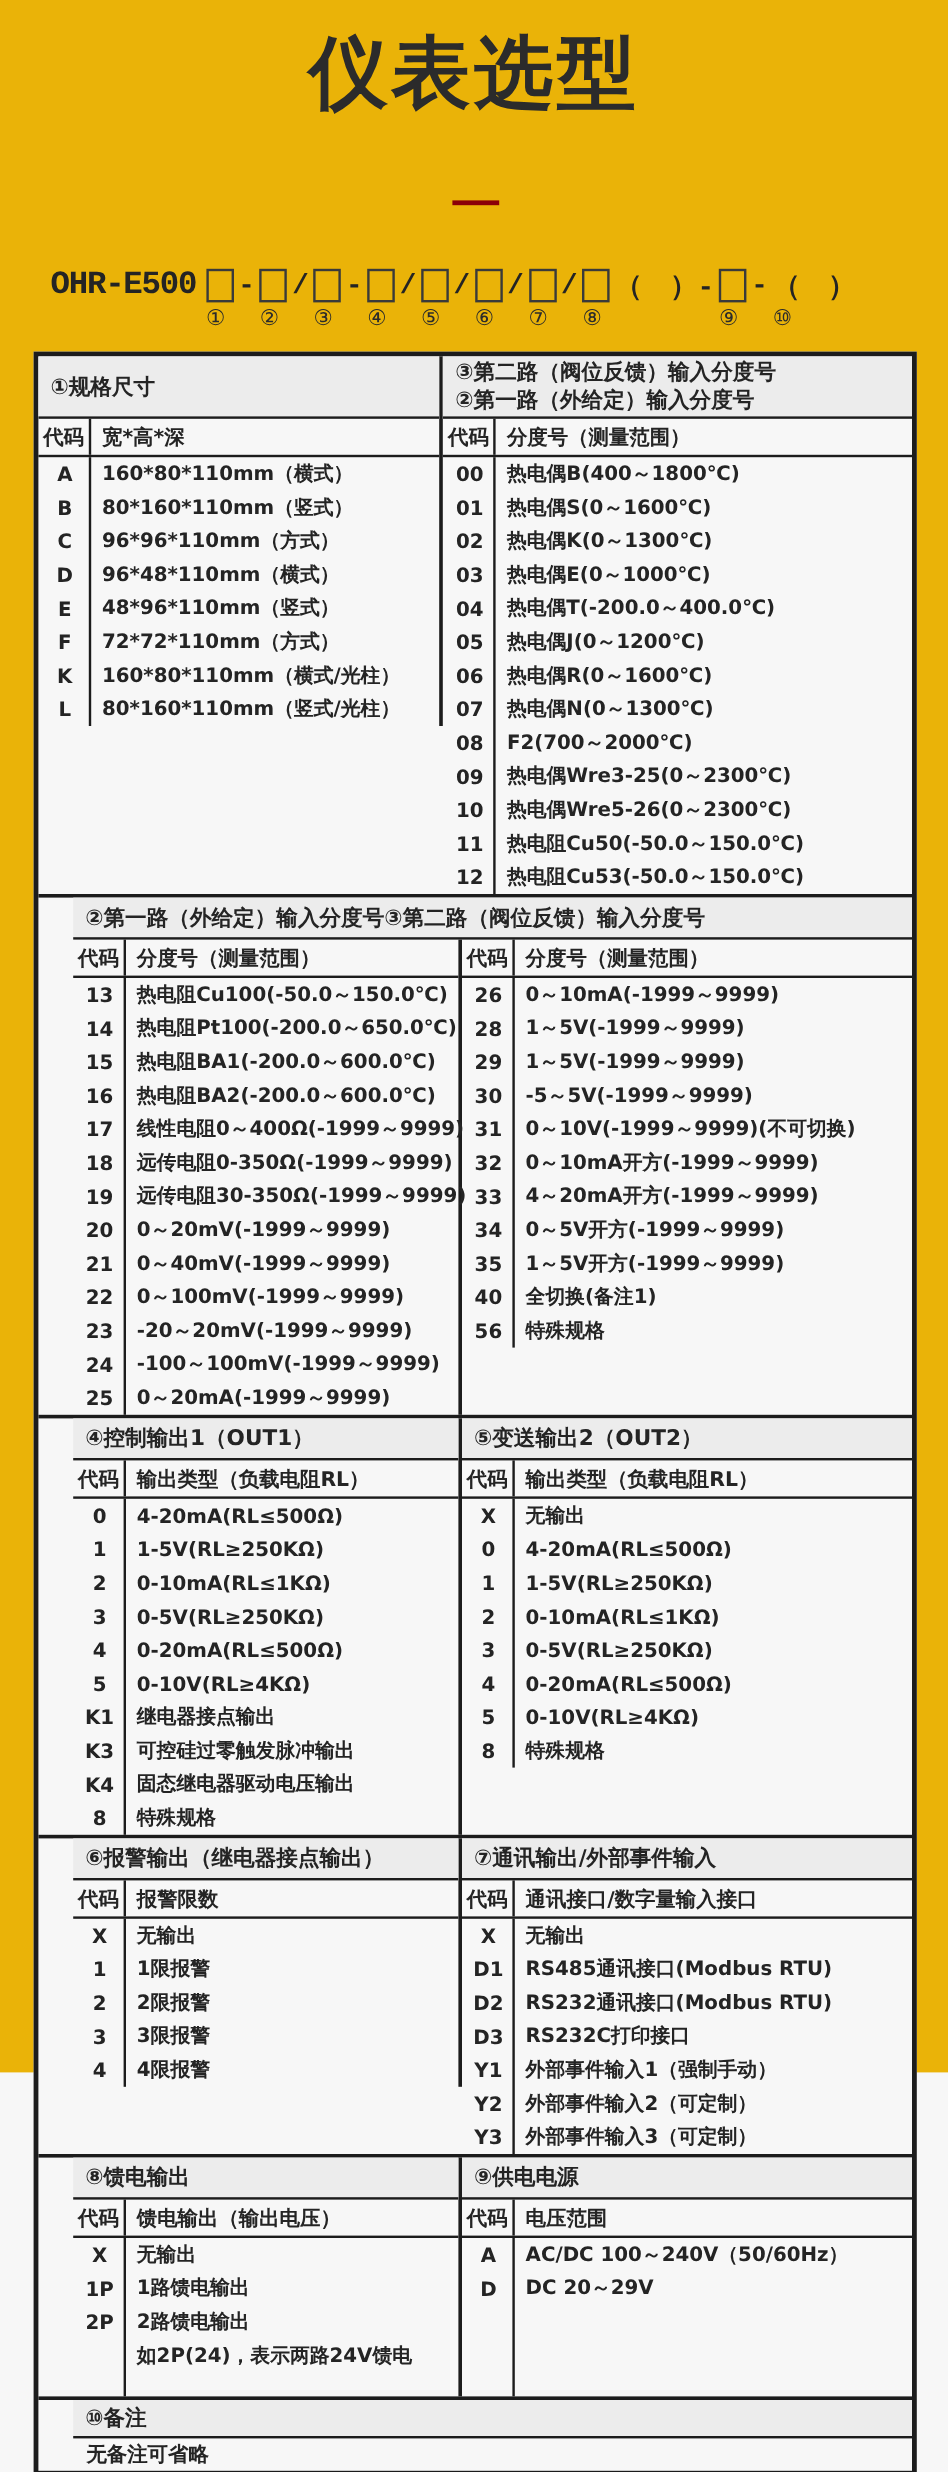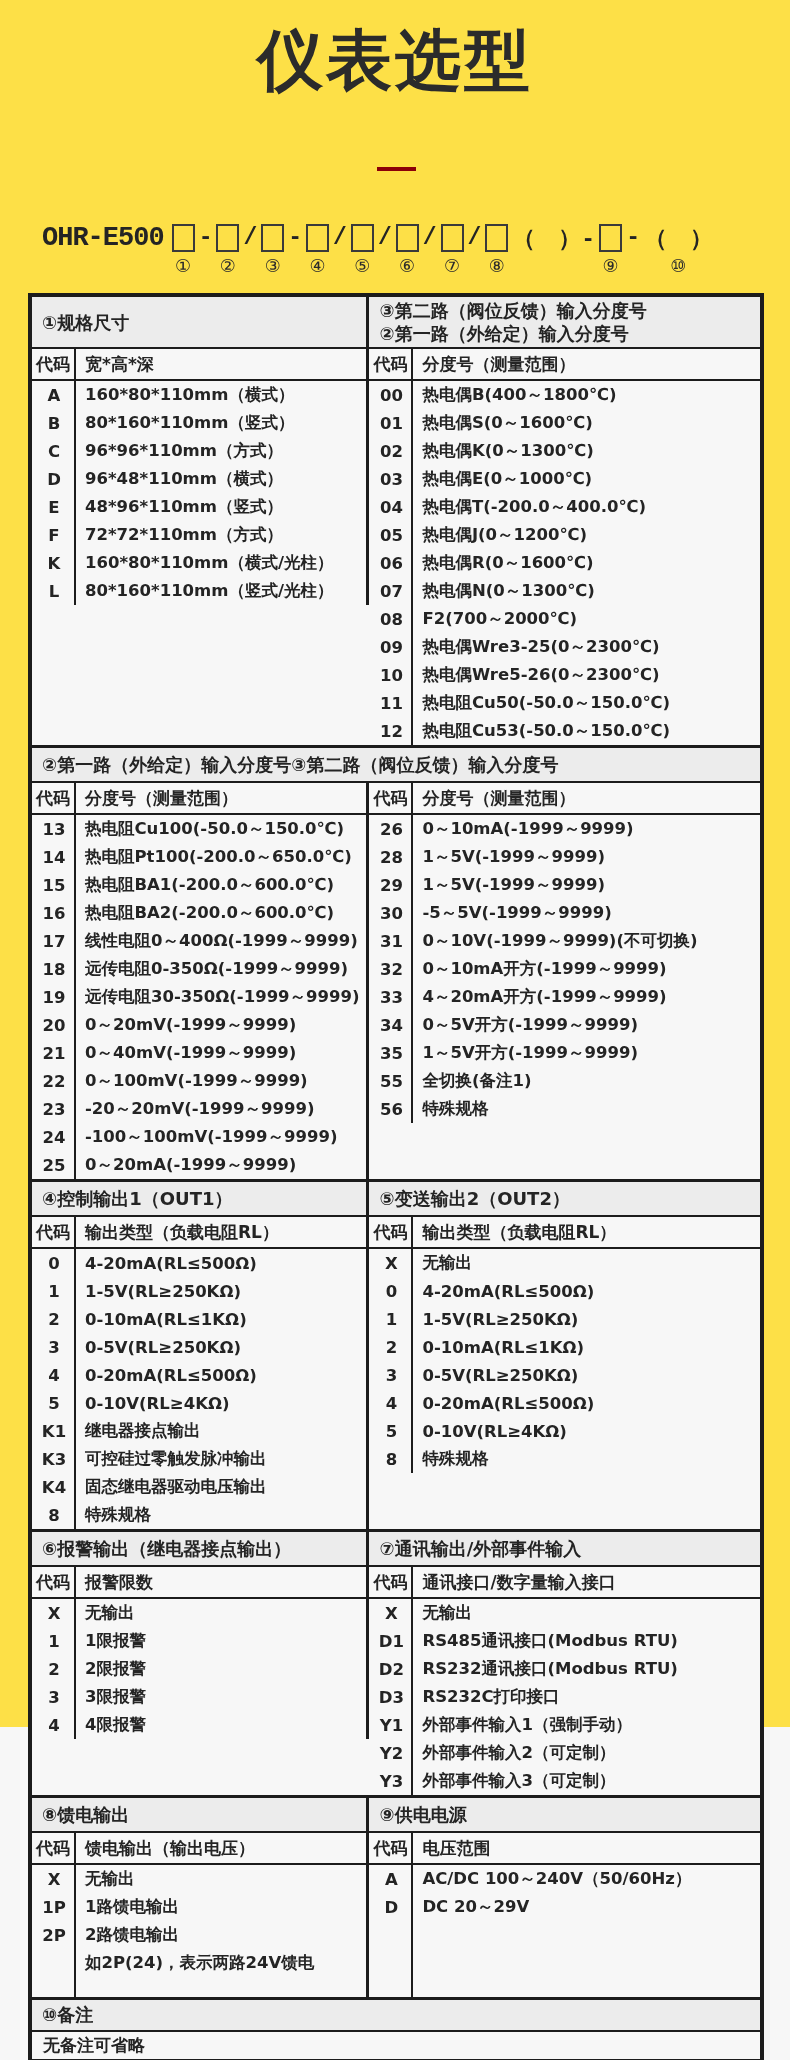--- a/index.html
+++ b/index.html
@@ -1,40 +1,40 @@
 <!DOCTYPE html>
 <html><head>
 <meta charset="utf-8">
 <style>
   html,body { margin:0; padding:0; }
   body {
     width:790px; height:2060px; overflow:hidden;
     background:#f7f7f7; color:#242424;
     font-family:"DejaVu Sans","Liberation Sans",sans-serif;
   }
-  .page { position:relative; width:790px; height:1727px; background:#fde047; }
+  .page { position:relative; width:790px; height:1727px; background:#eab308; }
 
   .title {
     position:absolute; top:16px; left:0; width:100%; margin:0;
     text-align:center; font-size:66px; font-weight:900; letter-spacing:3px; color:#2b2b2b;
   }
   .dash { position:absolute; top:167px; left:377px; width:39px; height:4px; background:#8b0008; }
 
   
   .model { position:absolute; top:220px; left:42px; display:flex; align-items:flex-start; }
-  .tok { display:flex; flex-direction:column; align-items:center; margin-right:4px; }
+  .tok { display:flex; flex-direction:column; margin-right:4px; }
   .tok .top { height:36px; display:flex; align-items:center; }
   .tok.label .top { font-family:"Liberation Mono","DejaVu Sans Mono",monospace; font-size:27px; font-weight:700; letter-spacing:-1px; margin-right:4px; }
   .boxglyph { width:19px; height:24px; border:2px solid #3a3a3a; display:block; background:transparent; }
   .sepglyph { font-size:23px; font-weight:700; font-family:"Liberation Mono","DejaVu Sans Mono",monospace; }
   .circ { height:22px; font-size:18px; line-height:20px; color:#2b2b2b; }
 
   
   .sel-table { position:absolute; top:293px; left:28px; width:736px; border:4px solid #1c1c1c; box-sizing:border-box; background:#f7f7f7; }
-  .group + .group { border-top:3px solid #1c1c1c; }
+  .group + .group { border-top:3px solid #1c1c1c;padding-left:29px; }
   .gbody { display:flex; align-items:flex-start; }
   .half { display:flex; flex-direction:column; box-sizing:border-box; }
   .half.left { width:46.35%; border-right:3px solid #1c1c1c; }
   .half.right { flex:1; min-width:0; }
 
   .sec-title {
     background:#ececec; border-bottom:2px solid #1c1c1c;
     display:flex; flex-direction:column; justify-content:center;
     padding-left:10px; font-weight:700; font-size:18px; line-height:23px; min-height:33px;
   }
@@ -394,21 +394,21 @@
               </div>
               <div class="row">
                 <div class="rc">34</div>
                 <div class="rv">0～5V开方(-1999～9999)</div>
               </div>
               <div class="row">
                 <div class="rc">35</div>
                 <div class="rv">1～5V开方(-1999～9999)</div>
               </div>
               <div class="row">
-                <div class="rc">55</div>
+                <div class="rc">40</div>
                 <div class="rv">全切换(备注1)</div>
               </div>
               <div class="row">
                 <div class="rc">56</div>
                 <div class="rv">特殊规格</div>
               </div>
             </div>
           </div>
         </div>
       </div>

